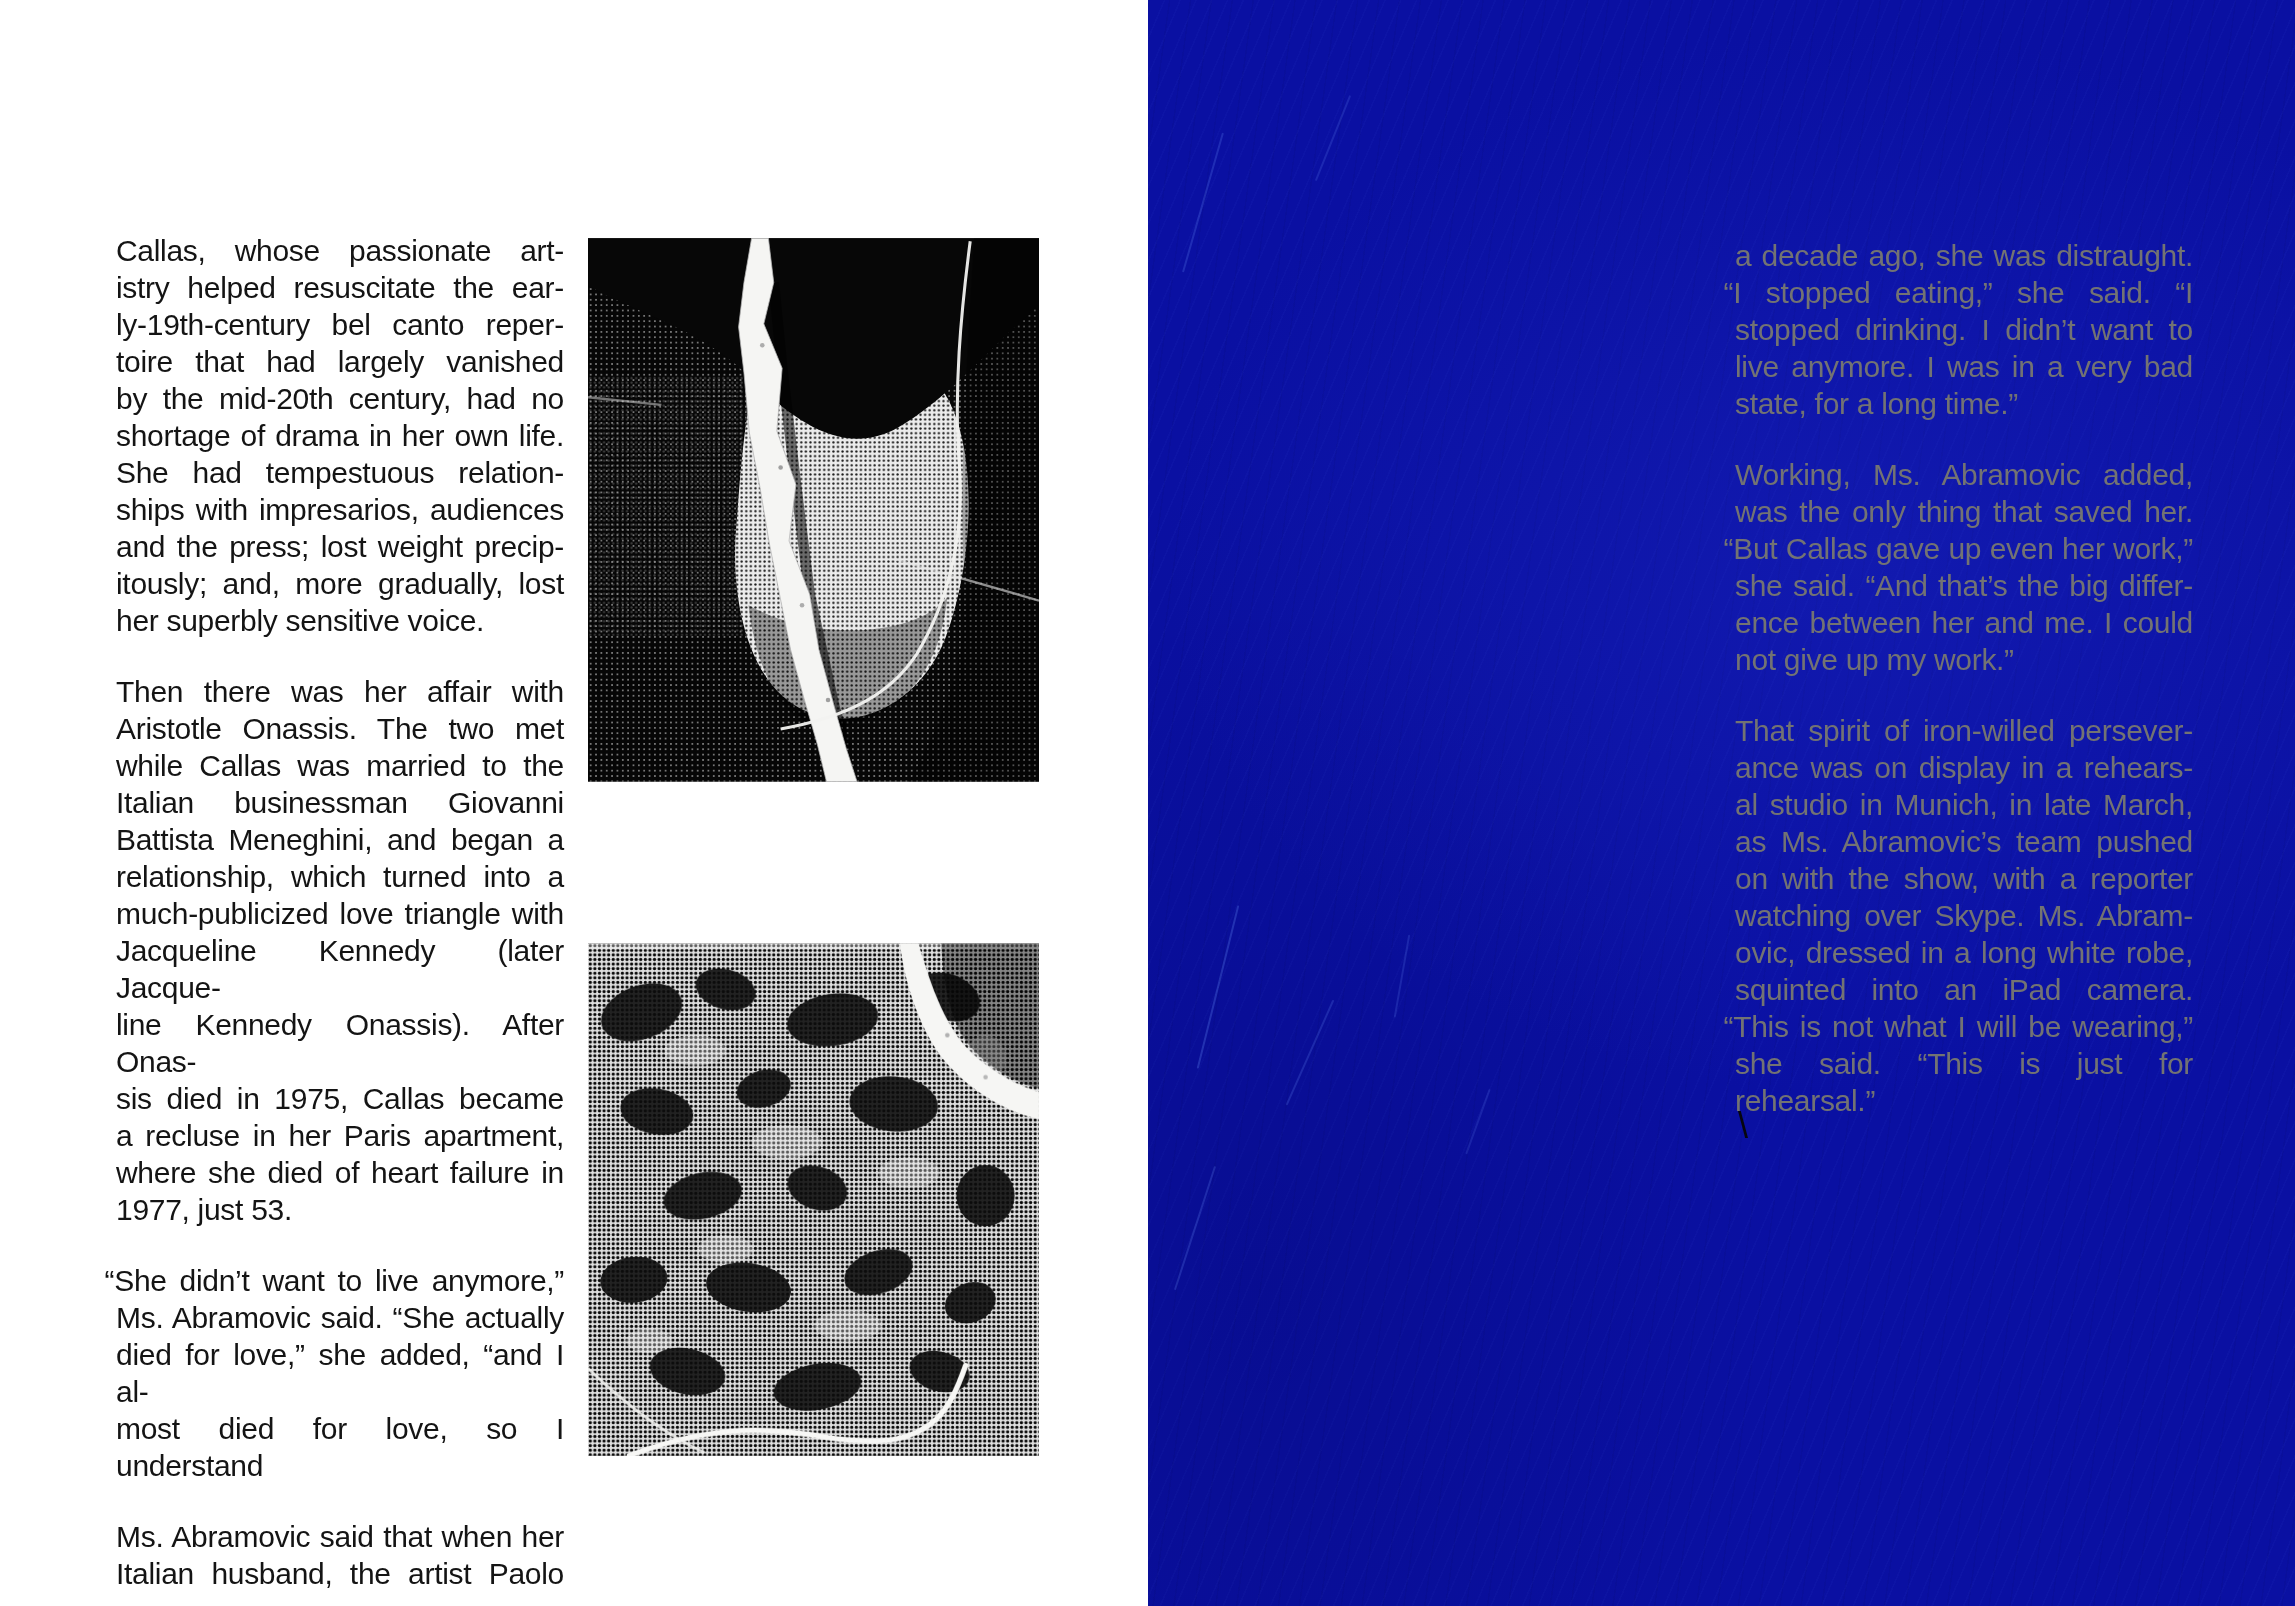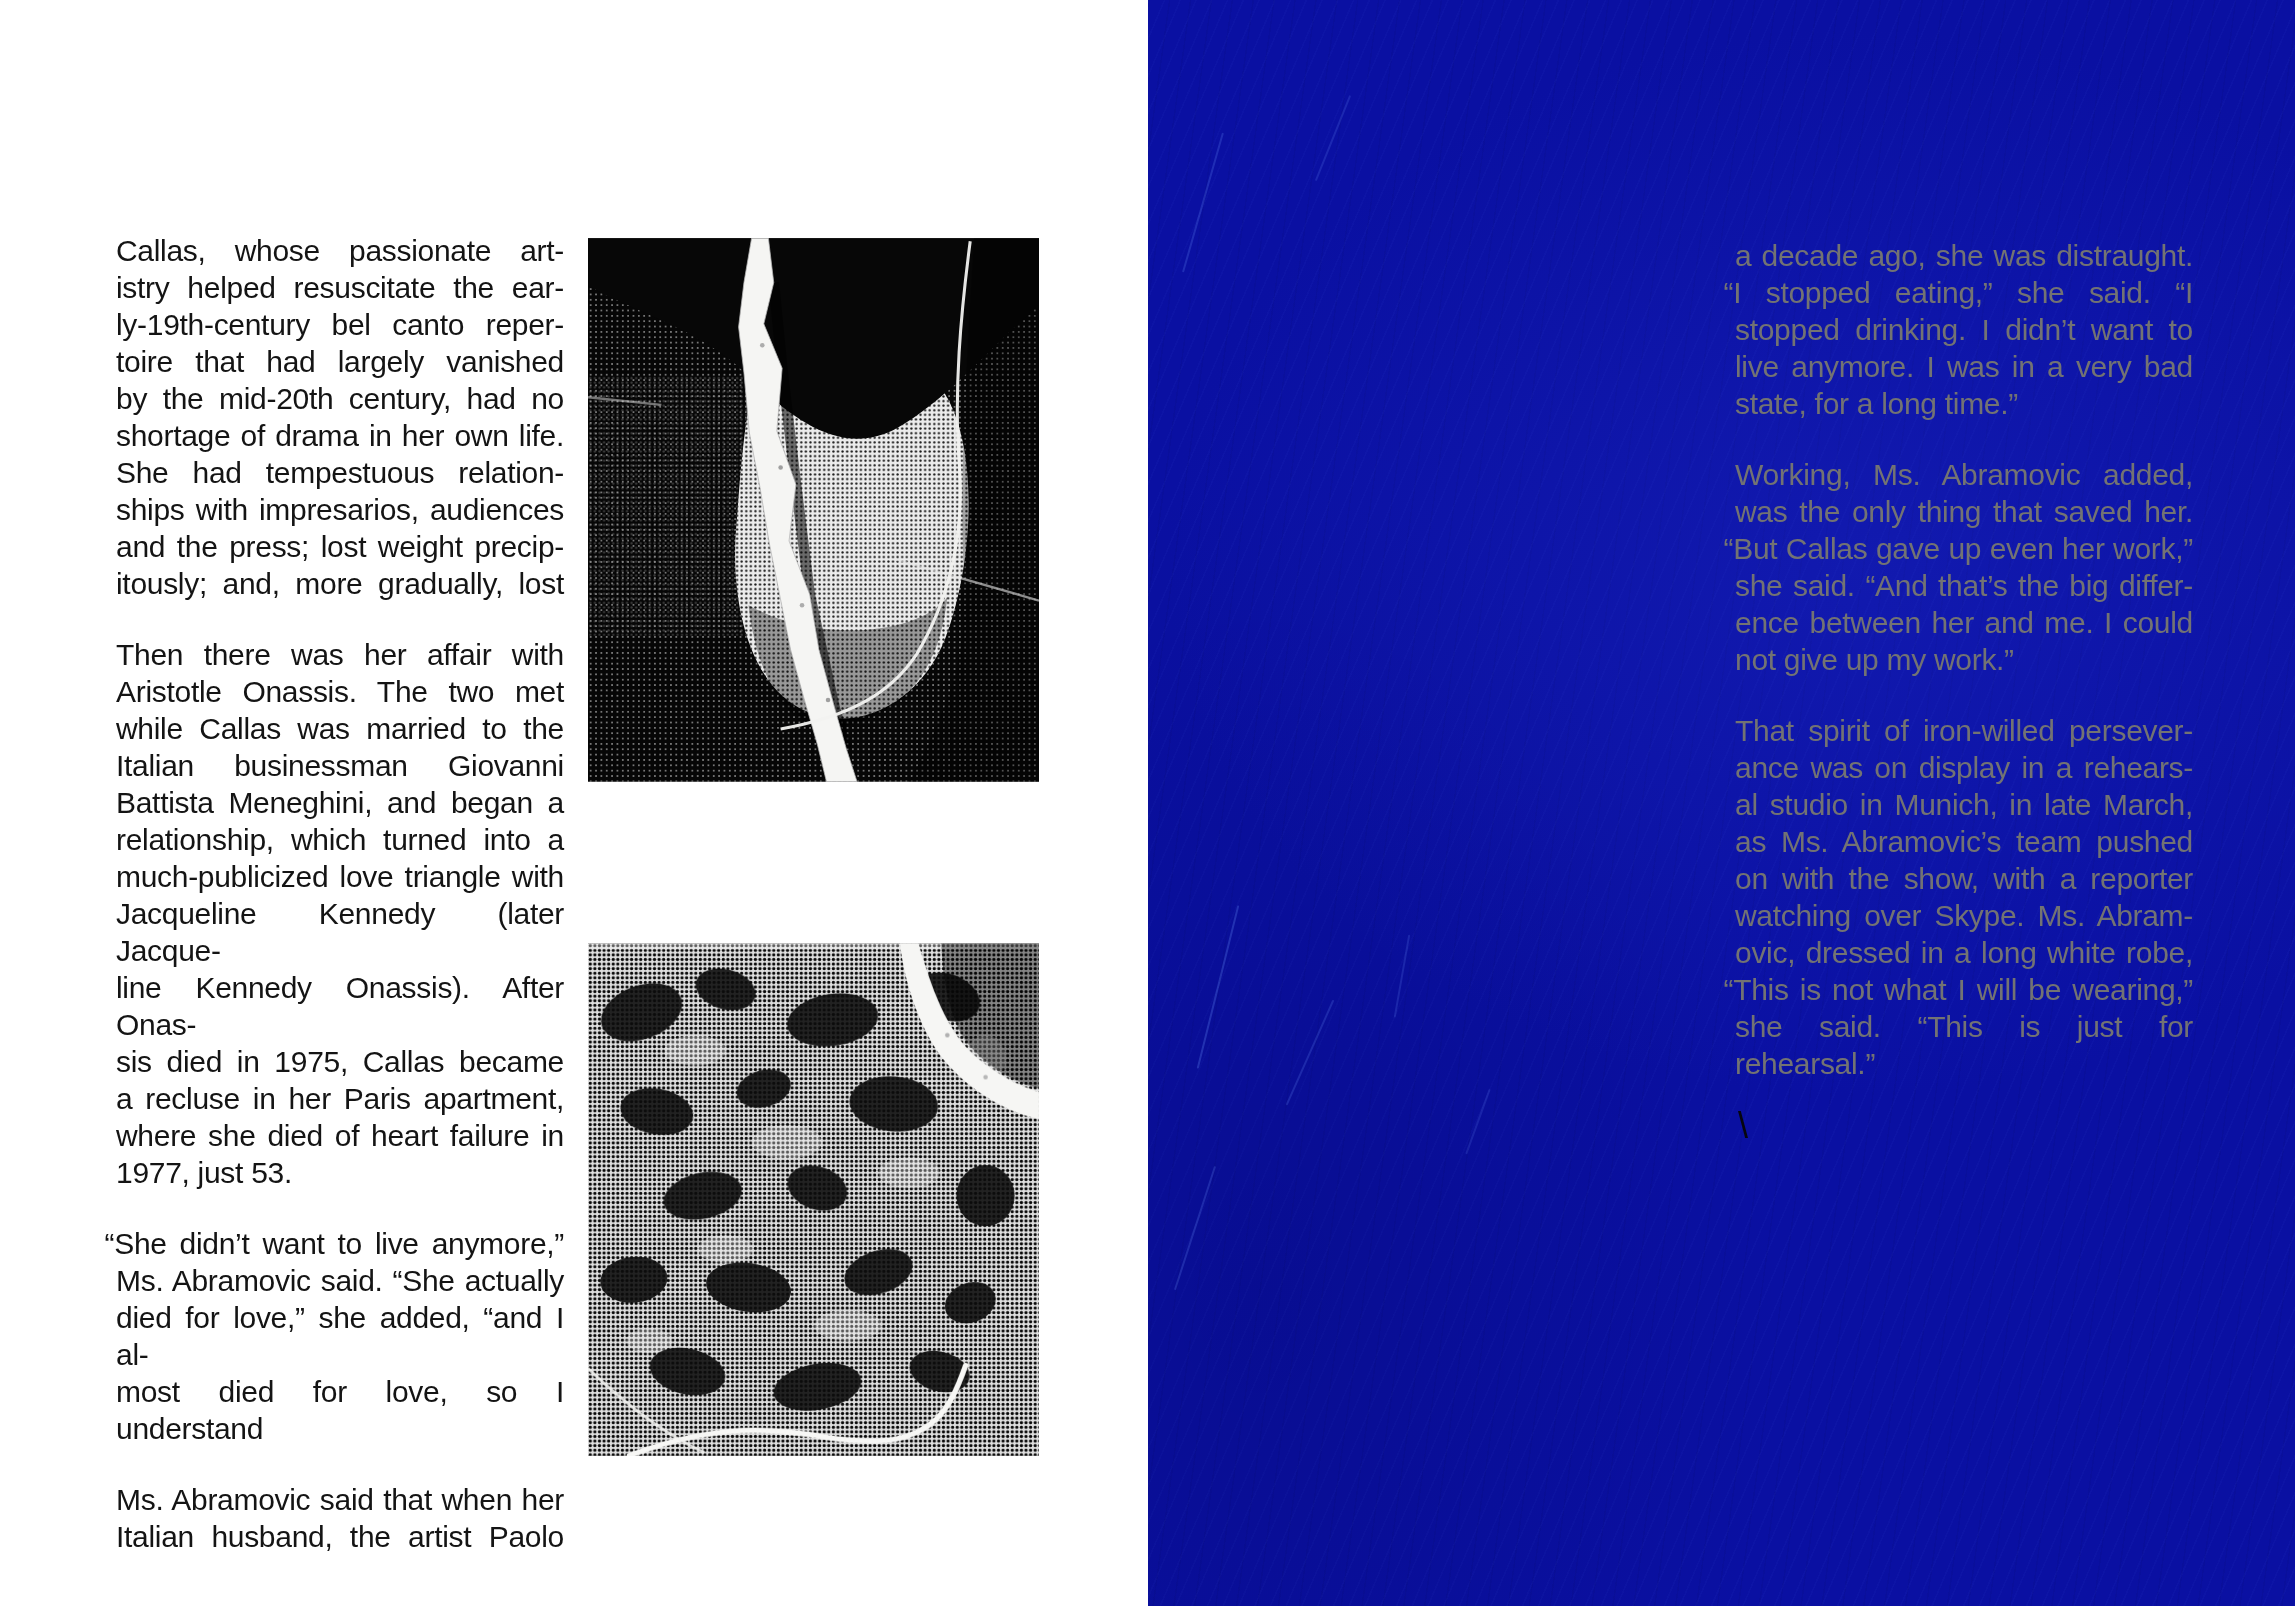--- a/index.html
+++ b/index.html
@@ -53,20 +53,21 @@
         <div class="line">Callas, whose passionate art-</div>
         <div class="line">istry helped resuscitate the ear-</div>
         <div class="line">ly-19th-century bel canto reper-</div>
         <div class="line">toire that had largely vanished</div>
         <div class="line">by the mid-20th century, had no</div>
         <div class="line">shortage of drama in her own life.</div>
         <div class="line">She had tempestuous relation-</div>
         <div class="line">ships with impresarios, audiences</div>
         <div class="line">and the press; lost weight precip-</div>
         <div class="line">itously; and, more gradually, lost</div>
+        <div class="line last">her superbly sensitive voice.</div>
       </div>
       <div class="para">
         <div class="line">Then there was her affair with</div>
         <div class="line">Aristotle Onassis. The two met</div>
         <div class="line">while Callas was married to the</div>
         <div class="line">Italian businessman Giovanni</div>
         <div class="line">Battista Meneghini, and began a</div>
         <div class="line">relationship, which turned into a</div>
         <div class="line">much-publicized love triangle with</div>
         <div class="line">Jacqueline Kennedy (later Jacque-</div>
@@ -197,19 +198,20 @@
       <div class="line last">not give up my work.”</div>
     </div>
     <div class="para">
       <div class="line">That spirit of iron-willed persever-</div>
       <div class="line">ance was on display in a rehears-</div>
       <div class="line">al studio in Munich, in late March,</div>
       <div class="line">as Ms. Abramovic’s team pushed</div>
       <div class="line">on with the show, with a reporter</div>
       <div class="line">watching over Skype. Ms. Abram-</div>
       <div class="line">ovic, dressed in a long white robe,</div>
+      <div class="line">squinted into an iPad camera.</div>
       <div class="line hangq">“This is not what I will be wearing,”</div>
       <div class="line last">she said. “This is just for rehearsal.”</div>
     </div>
   </div>
 
 <div class="stray-mark">\</div>
 
 
 </body></html>

